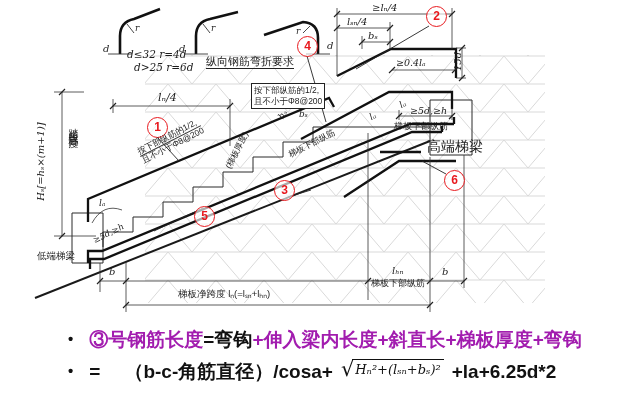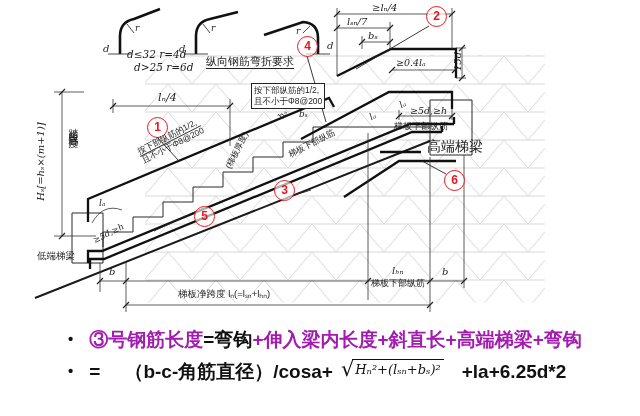--- a/index.html
+++ b/index.html
@@ -21,21 +21,21 @@
   .n1{left:68px;top:8px;font:700 19px/1.25 "Liberation Sans",sans-serif;}
   .n2{left:68px;top:40px;font:700 19px/1.25 "Liberation Sans",sans-serif;}
   .bullet{font-size:15px;color:#111;margin-right:16px;position:relative;top:-2px;}
   .red{color:#a21caf;}
   .blk{color:#111;}
   .eq{margin-right:24px;}
   .sqrt{display:inline-flex;align-items:flex-start;font-family:"DejaVu Serif",serif;
         font-style:italic;font-weight:400;font-size:13px;color:#111;margin:0 8px;position:relative;top:-2px;}
   .radsign{font-size:21px;font-style:normal;font-weight:400;line-height:1;margin-right:-2px;}
   .radbody{border-top:1.5px solid #111;padding:2px 3px 0 3px;}
-  .p2{margin-left:10px;}
+  .p2{}
 </style>
 </head>
 <body>
 
 <div class="canvas">
 
   <svg width="640" height="318" viewBox="0 0 640 318">
     <defs>
       <pattern id="tri" width="48" height="28" patternUnits="userSpaceOnUse">
         <path d="M0,28 L24,0 L48,28 M0,0 H48 M0,28 H48" stroke="#d9d9d9" stroke-width="1" fill="none"></path>
@@ -121,21 +121,21 @@
   <span class="lbl cjk underline" style="left:206px;top:55px;font-size:11px;font-weight:400;">纵向钢筋弯折要求</span>
   <span class="lbl math" style="left:103px;top:43px;font-size:10px;">d</span>
   <span class="lbl math" style="left:179px;top:43px;font-size:10px;">d</span>
   <span class="lbl math" style="left:327px;top:40px;font-size:10px;">d</span>
   <span class="lbl math" style="left:135px;top:24px;font-size:9px;">r</span>
   <span class="lbl math" style="left:211px;top:24px;font-size:9px;">r</span>
   <span class="lbl math" style="left:296px;top:27px;font-size:9px;">r</span>
 
   <span class="lbl math" style="left:158px;top:92px;font-size:11px;">lₙ/4</span>
   <span class="lbl math" style="left:372px;top:2px;font-size:10px;">≥lₙ/4</span>
-  <span class="lbl math" style="left:347px;top:16px;font-size:10px;">lₛₙ/7</span>
+  <span class="lbl math" style="left:347px;top:16px;font-size:10px;">lₛₙ/4</span>
   <span class="lbl math" style="left:368px;top:30px;font-size:10px;">bₛ</span>
   <span class="lbl math" style="left:448px;top:56px;font-size:10px;transform:rotate(-90deg);transform-origin:50% 50%;">15d</span>
   <span class="lbl math" style="left:396px;top:58px;font-size:9.5px;">≥0.4lₐ</span>
   <span class="lbl math" style="left:410px;top:106px;font-size:9.5px;">≥5d,≥h</span>
   <span class="lbl math" style="left:370px;top:112px;font-size:9px;transform:rotate(-27deg);">lₐ</span>
   <span class="lbl math" style="left:400px;top:100px;font-size:9px;transform:rotate(-27deg);">lₐ</span>
   <span class="lbl math" style="left:299px;top:110px;font-size:9px;">bₛ</span>
   <span class="lbl math" style="left:279px;top:110px;font-size:9px;transform:rotate(-60deg);">hₛ</span>
   <span class="lbl math" style="left:99px;top:199px;font-size:9px;">lₐ</span>
   <span class="lbl math" style="left:92px;top:229px;font-size:8.5px;transform:rotate(-27deg);">≥5d,≥h</span>
@@ -160,21 +160,21 @@
   <span class="lbl cjk" style="left:287px;top:151px;font-size:8.5px;transform:rotate(-27deg);transform-origin:0 0;">梯板下部纵筋</span>
   <span class="lbl cjk" style="left:394px;top:122px;font-size:9px;">梯板下部纵筋</span>
   <span class="lbl cjk" style="left:427px;top:139px;font-size:14px;">高端梯梁</span>
   <span class="lbl cjk" style="left:37px;top:251px;font-size:9.5px;">低端梯梁</span>
 
   <div class="notes">
     <div class="nline n1">
       <span class="bullet">•</span>
       <span class="red">③号钢筋长度</span>
       <span class="blk">=弯钩</span>
-      <span class="red">+伸入梁内长度+斜直长+高端梯梁+弯钩</span>
+      <span class="red">+伸入梁内长度+斜直长+梯板厚度+弯钩</span>
     </div>
     <div class="nline n2">
       <span class="bullet">•</span>
       <span class="blk eq">=</span>
       <span class="blk">（b-c-角筋直径）/cosa+</span>
       <span class="sqrt">
         <span class="radsign">√</span>
         <span class="radbody">Hₙ²+(lₛₙ+bₛ)²</span>
       </span>
       <span class="blk p2">+la+6.25d*2</span>

